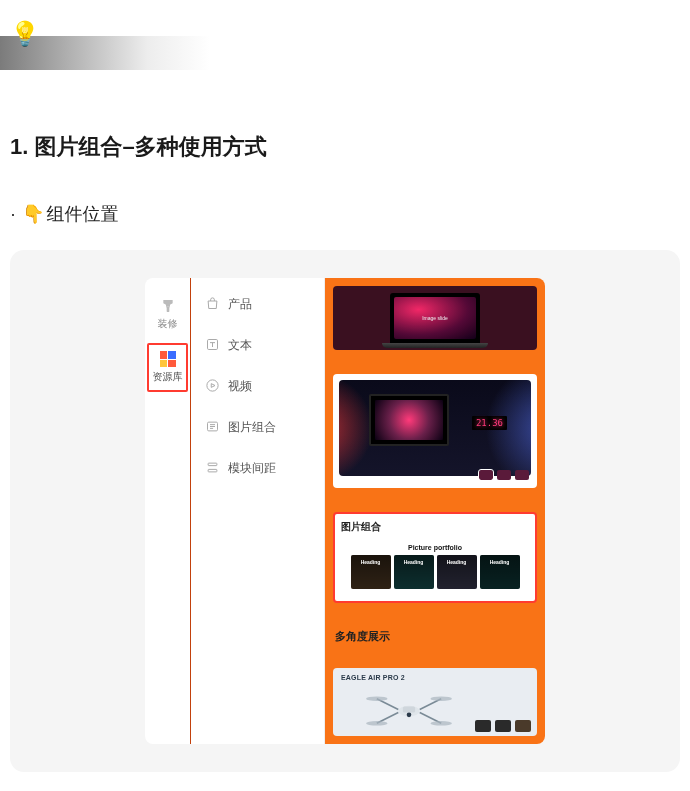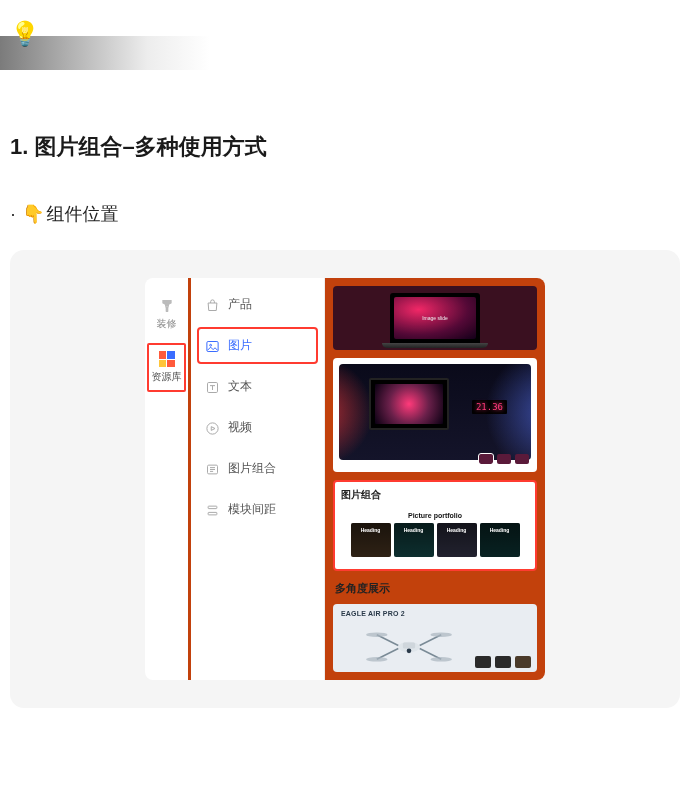--- a/index.html
+++ b/index.html
@@ -70,21 +70,21 @@
     width: 400px;
     background: #fff;
     border-radius: 8px;
     display: flex;
     overflow: hidden;
   }
 
   
   .vnav {
     width: 46px;
-    border-right: 3px solid #c2410c;
+    border-right: 1px solid #c2410c;
     display: flex;
     flex-direction: column;
     align-items: center;
     padding-top: 10px;
     font-size: 10px;
     color: #888;
     gap: 0;
   }
   .vnav-item {
     display: flex;
@@ -120,21 +120,21 @@
   .cmenu {
     width: 134px;
     border-right: 1px solid #eee;
     padding: 8px 6px;
     display: flex;
     flex-direction: column;
     gap: 4px;
   }
   .cmenu-item {
     display: flex;
-    align-items: flex-end;
+    align-items: flex-start;
     gap: 8px;
     font-size: 12px;
     color: #555;
     padding: 8px 6px;
     border-radius: 4px;
     border: 2px solid transparent;
   }
   .cmenu-item svg { width: 15px; height: 15px; flex-shrink: 0; }
   .cmenu-item .ic { stroke: #aaa; fill: none; stroke-width: 1.6; }
   .cmenu-item.highlight {
@@ -142,22 +142,22 @@
     color: #3a6cff;
   }
   .cmenu-item.highlight .ic { stroke: #3a6cff; }
 
   
   .preview {
     flex: 1;
     padding: 8px 8px 8px 8px;
     display: flex;
     flex-direction: column;
-    gap: 8px;
-    background: #c2410c;
+    gap: 24px;
+    background: #f97316;
     font-size: 10px;
     color: #333;
   }
 
   
   .card-laptop {
     background: #3a1020;
     height: 64px;
     border-radius: 4px;
     display: flex;
@@ -352,28 +352,20 @@
       </div>
     </div>
 
     <div class="cmenu">
       <div class="cmenu-item">
         <svg viewBox="0 0 24 24">
             <path class="ic" d="M5 8h14l-1 12H6z"></path>
             <path class="ic" d="M9 8V6a3 3 0 016 0v2"></path>
           </svg>
         <span>产品</span>
-      </div>
-      <div class="cmenu-item highlight">
-        <svg viewBox="0 0 24 24">
-            <rect class="ic" x="3" y="4" width="18" height="16" rx="2"></rect>
-            <circle class="ic" cx="9" cy="10" r="1.5"></circle>
-            <path class="ic" d="M4 18l5-5 4 4 3-3 4 4"></path>
-          </svg>
-        <span>图片</span>
       </div>
       <div class="cmenu-item">
         <svg viewBox="0 0 24 24">
             <rect class="ic" x="4" y="4" width="16" height="16" rx="2"></rect>
             <path class="ic" d="M8 9h8M12 9v7"></path>
           </svg>
         <span>文本</span>
       </div>
       <div class="cmenu-item">
         <svg viewBox="0 0 24 24">

